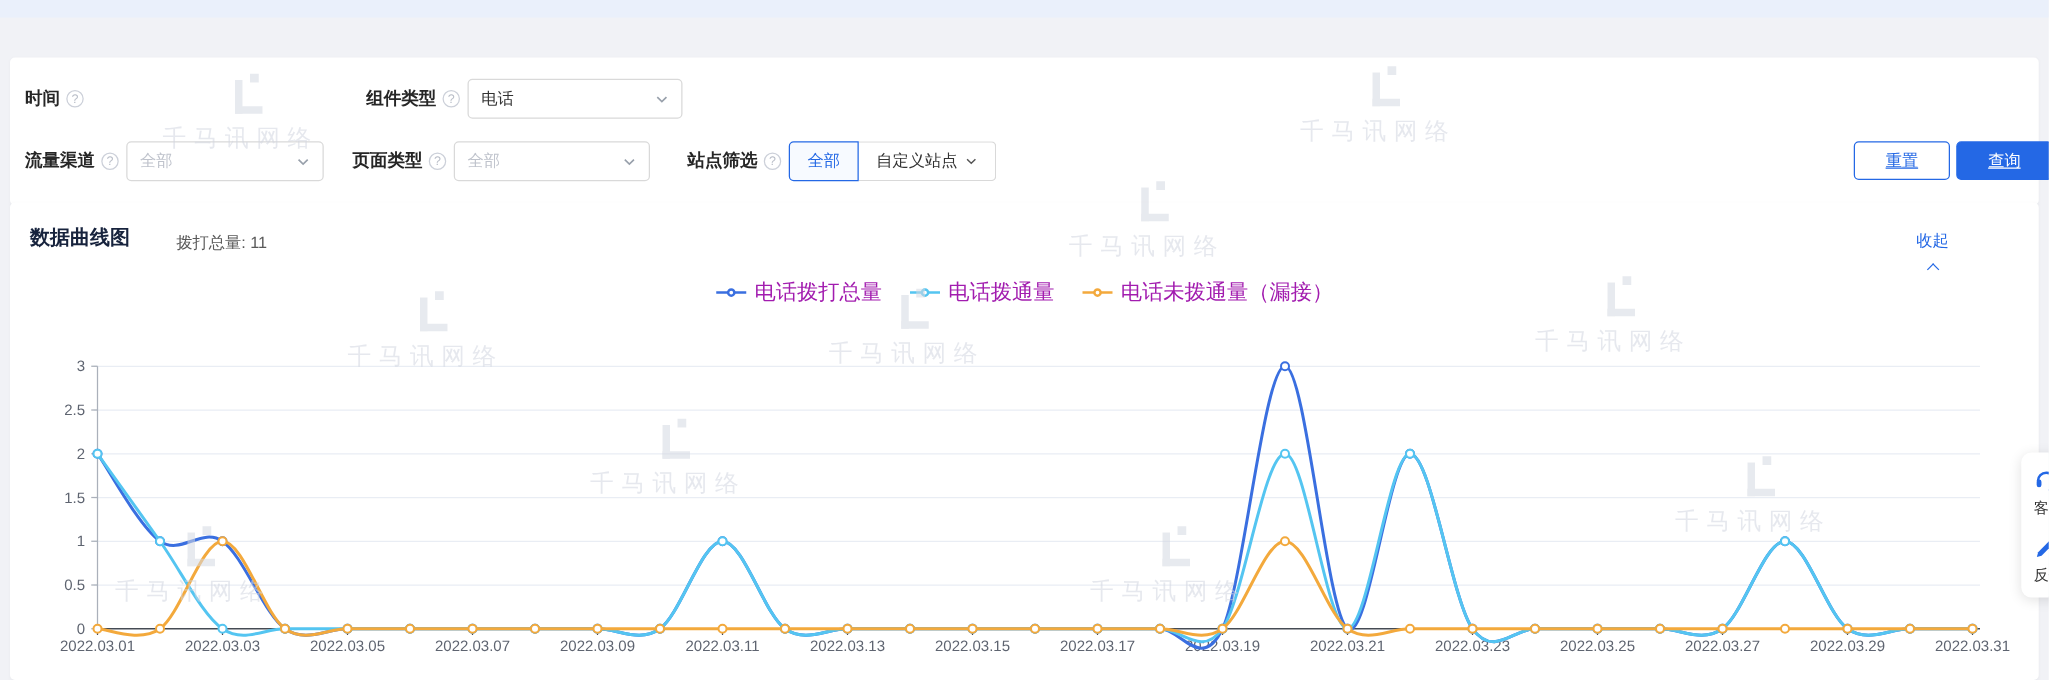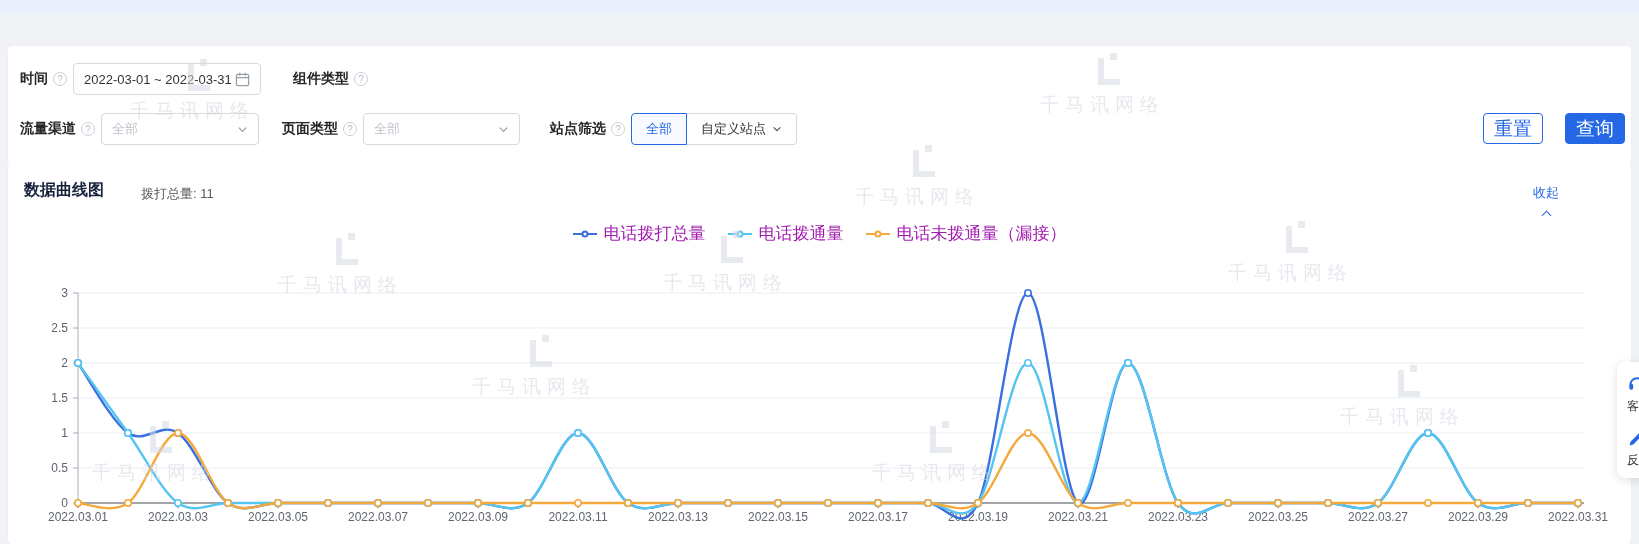--- a/index.html
+++ b/index.html
@@ -15,22 +15,22 @@
   .qicon { display:inline-flex; align-items:center; justify-content:center; width:14px; height:14px;
            border:1px solid #ccd0d9; border-radius:50%; color:#b8bdc7; font-size:10px; margin:0 6px 0 5px; }
   .ctrl { display:flex; align-items:center; justify-content:space-between; height:32px;
           border:1px solid #d9d9d9; border-radius:4px; background:#fff; padding:0 10px; font-size:13px; color:#333; }
   .ctrl.placeholder { color:#bfc3cc; }
   .seg { display:flex; height:32px; }
   .seg-btn { display:flex; align-items:center; justify-content:center; padding:0 14px; font-size:13px;
              border:1px solid #d9d9d9; background:#fff; color:#333; }
   .seg-btn.active { border:1px solid #2468e5; color:#2468e5; background:#f7faff; border-radius:4px 0 0 4px; z-index:2; }
   .seg-btn.rest { border-left:none; border-radius:0 4px 4px 0; gap:6px; }
-  .btn { position:absolute; width:60px; height:31px; border-radius:4px; font-size:19px;
-         display:flex; align-items:center; justify-content:center; cursor:pointer; }
+  .btn { position:absolute; width:77px; height:31px; border-radius:4px; font-size:13px;
+         display:flex; align-items:center; justify-content:center; cursor:pointer;text-decoration:underline; }
   .btn-reset { border:1px solid #2468e5; color:#2468e5; background:#fff; }
   .btn-query { border:1px solid #2468e5; color:#fff; background:#2468e5; }
 
   .chart-title { position:absolute; left:16px; top:18px; font-size:16px; font-weight:bold; color:#17233d; }
   .chart-summary { position:absolute; left:122px; top:23px; font-size:13px; color:#595959;margin-left:11px; }
   .collapse { position:absolute; right:72px; top:22px; font-size:13px; color:#2468e5; display:flex; align-items:center; gap:7px; cursor:pointer;flex-direction:column; }
   .chev-up { width:7px; height:7px; border-top:1.5px solid #2468e5; border-right:1.5px solid #2468e5;
              transform:rotate(-45deg); margin-top:3px; }
   .legend { position:absolute; left:0; top:60px; width:100%; display:flex; justify-content:center; gap:22px; }
   .legend-item { display:flex; align-items:center; gap:7px; cursor:pointer; }
@@ -98,34 +98,31 @@
       <div class="wm-logo"></div>
       <div class="wm-text">千马讯网络</div>
     </div>
   </div>
 
 <div class="card filter-card">
 
   <div class="fgroup" style="left:12px; top:17px;">
     <span class="flabel">时间</span>
     <span class="qicon">?</span>
-    <div class="ctrl" style="width:188px;">
-      <span>2022-03-01 ~ 2022-03-31</span>
-      <svg width="15" height="15" viewBox="0 0 16 16">
-        <rect x="1.5" y="2.5" width="13" height="12" rx="1.5" fill="none" stroke="#9aa0aa" stroke-width="1.4"></rect>
-        <line x1="1.5" y1="6" x2="14.5" y2="6" stroke="#9aa0aa" stroke-width="1.4"></line>
-        <line x1="5" y1="0.8" x2="5" y2="4" stroke="#9aa0aa" stroke-width="1.4"></line>
-        <line x1="11" y1="0.8" x2="11" y2="4" stroke="#9aa0aa" stroke-width="1.4"></line>
-      </svg>
-    </div>
   </div>
 
   <div class="fgroup" style="left:285px; top:17px;text-align:center;">
     <span class="flabel">组件类型</span>
     <span class="qicon">?</span>
+    <div class="ctrl" style="width:172px;">
+      <span>电话</span>
+      <svg width="11" height="11" viewBox="0 0 12 12">
+        <path d="M2 4l4 4 4-4" fill="none" stroke="#98a0ab" stroke-width="1.4"></path>
+        </svg>
+    </div>
   </div>
 
   <div class="fgroup" style="left:12px; top:67px;">
     <span class="flabel">流量渠道</span>
     <span class="qicon">?</span>
     <div class="ctrl placeholder" style="width:158px;">
       <span>全部</span>
       <svg width="11" height="11" viewBox="0 0 12 12">
         <path d="M2 4l4 4 4-4" fill="none" stroke="#98a0ab" stroke-width="1.4"></path>
         </svg>

